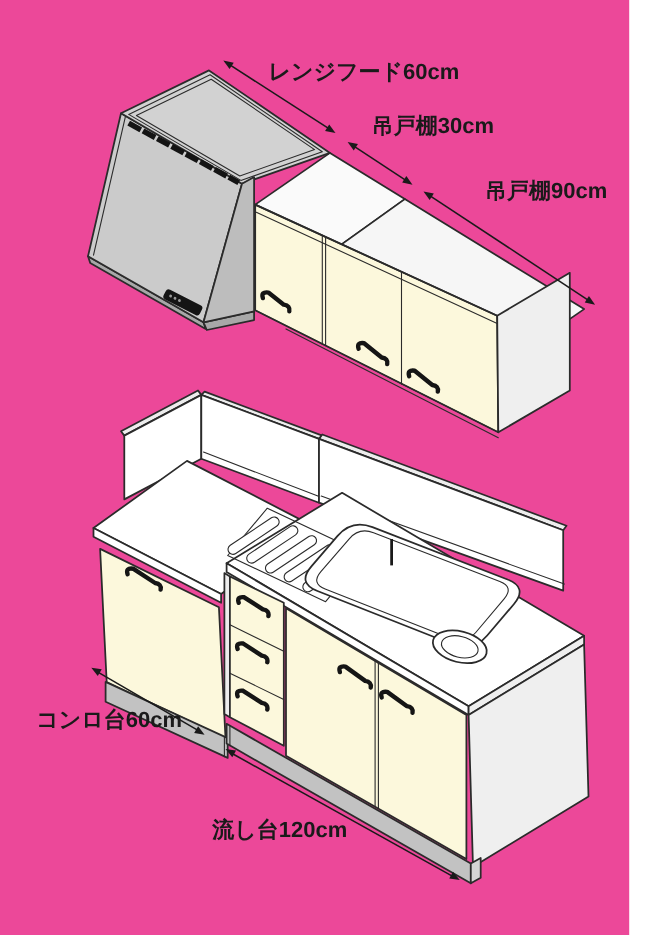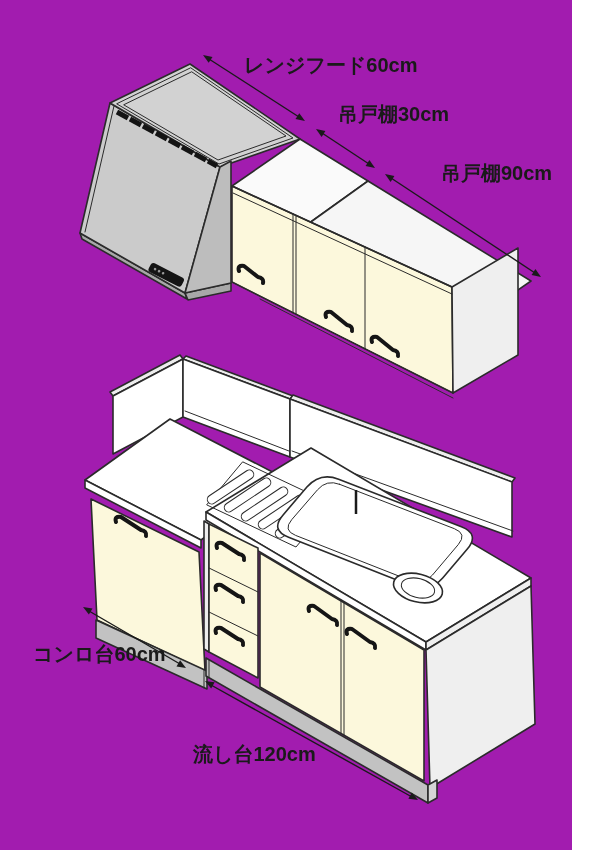--- a/index.html
+++ b/index.html
@@ -1,16 +1,16 @@
 <!DOCTYPE html>
 <html><head>
 <meta charset="utf-8">
 <style>
   html,body{margin:0;padding:0;background:#ffffff;}
-  .stage{position:relative;width:572px;height:850px;background:#a21caf;overflow:hidden;
+  .stage{position:relative;width:572px;height:850px;background:#ec4899;overflow:hidden;
          font-family:"Liberation Sans","DejaVu Sans",sans-serif;}
   svg{display:block}
   svg text{font-family:"Liberation Sans","DejaVu Sans",sans-serif;font-size:20px;font-weight:600;fill:#1a1a1a;}
   .ol   {stroke:#2b2b2b;stroke-width:1.6;stroke-linejoin:round;stroke-linecap:round;}
   .thin {stroke:#2b2b2b;stroke-width:1;stroke-linejoin:round;stroke-linecap:round;fill:none;}
   .cream{fill:#FCF8DC;}
   .white{fill:#ffffff;}
   .top30{fill:#FAFAFA;}
   .top90{fill:#F6F6F6;}
   .side {fill:#EFEFEF;}

